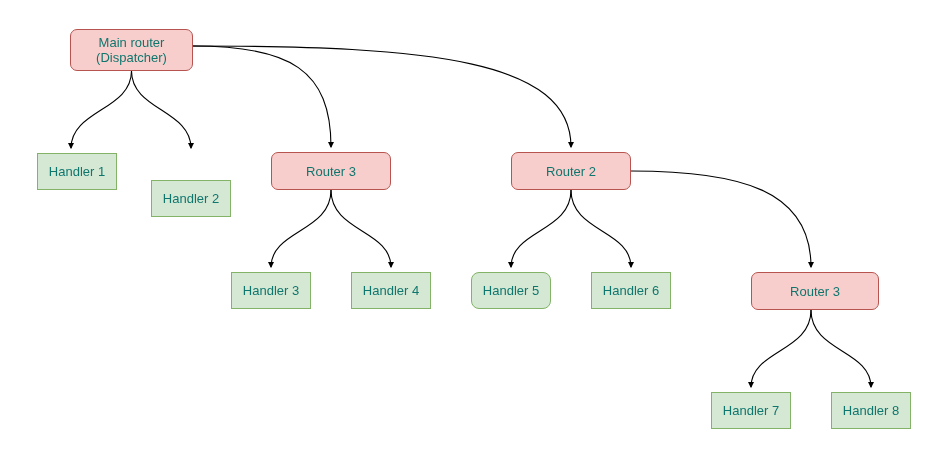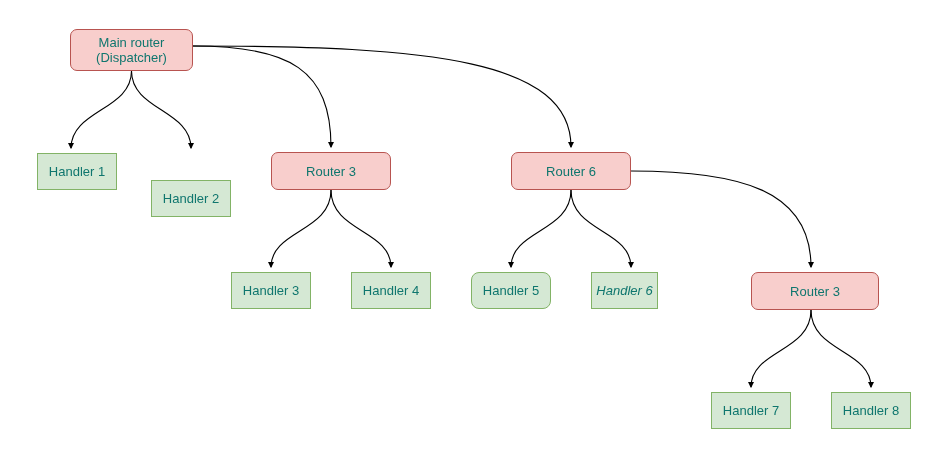--- a/index.html
+++ b/index.html
@@ -84,32 +84,32 @@
       <div class="node handler" style="left: 37px; top: 153px; width: 80px; height: 37px;">
         <span class="node-label">Handler 1</span>
       </div>
       <div class="node handler" style="left: 151px; top: 153px; width: 80px; height: 37px; margin-top: 27px;">
         <span class="node-label">Handler 2</span>
       </div>
       <div class="node router" style="left: 271px; top: 152px; width: 120px; height: 38px;">
         <span class="node-label">Router 3</span>
       </div>
       <div class="node router" style="left: 511px; top: 152px; width: 120px; height: 38px;">
-        <span class="node-label">Router 6</span>
+        <span class="node-label">Router 2</span>
       </div>
       <div class="node handler" style="left: 231px; top: 272px; width: 80px; height: 37px;">
         <span class="node-label">Handler 3</span>
       </div>
       <div class="node handler" style="left: 351px; top: 272px; width: 80px; height: 37px;">
         <span class="node-label">Handler 4</span>
       </div>
       <div class="node handler" style="left: 471px; top: 272px; width: 80px; height: 37px; border-radius: 8px;">
         <span class="node-label">Handler 5</span>
       </div>
-      <div class="node handler" style="left: 591px; top: 272px; width: 67px; height: 37px; font-style: italic;">
+      <div class="node handler" style="left: 591px; top: 272px; width: 80px; height: 37px;">
         <span class="node-label">Handler 6</span>
       </div>
       <div class="node router" style="left: 751px; top: 272px; width: 128px; height: 38px;">
         <span class="node-label">Router 3</span>
       </div>
       <div class="node handler" style="left: 711px; top: 392px; width: 80px; height: 37px; text-align: center;">
         <span class="node-label">Handler 7</span>
       </div>
       <div class="node handler" style="left: 831px; top: 392px; width: 80px; height: 37px;">
         <span class="node-label">Handler 8</span>

